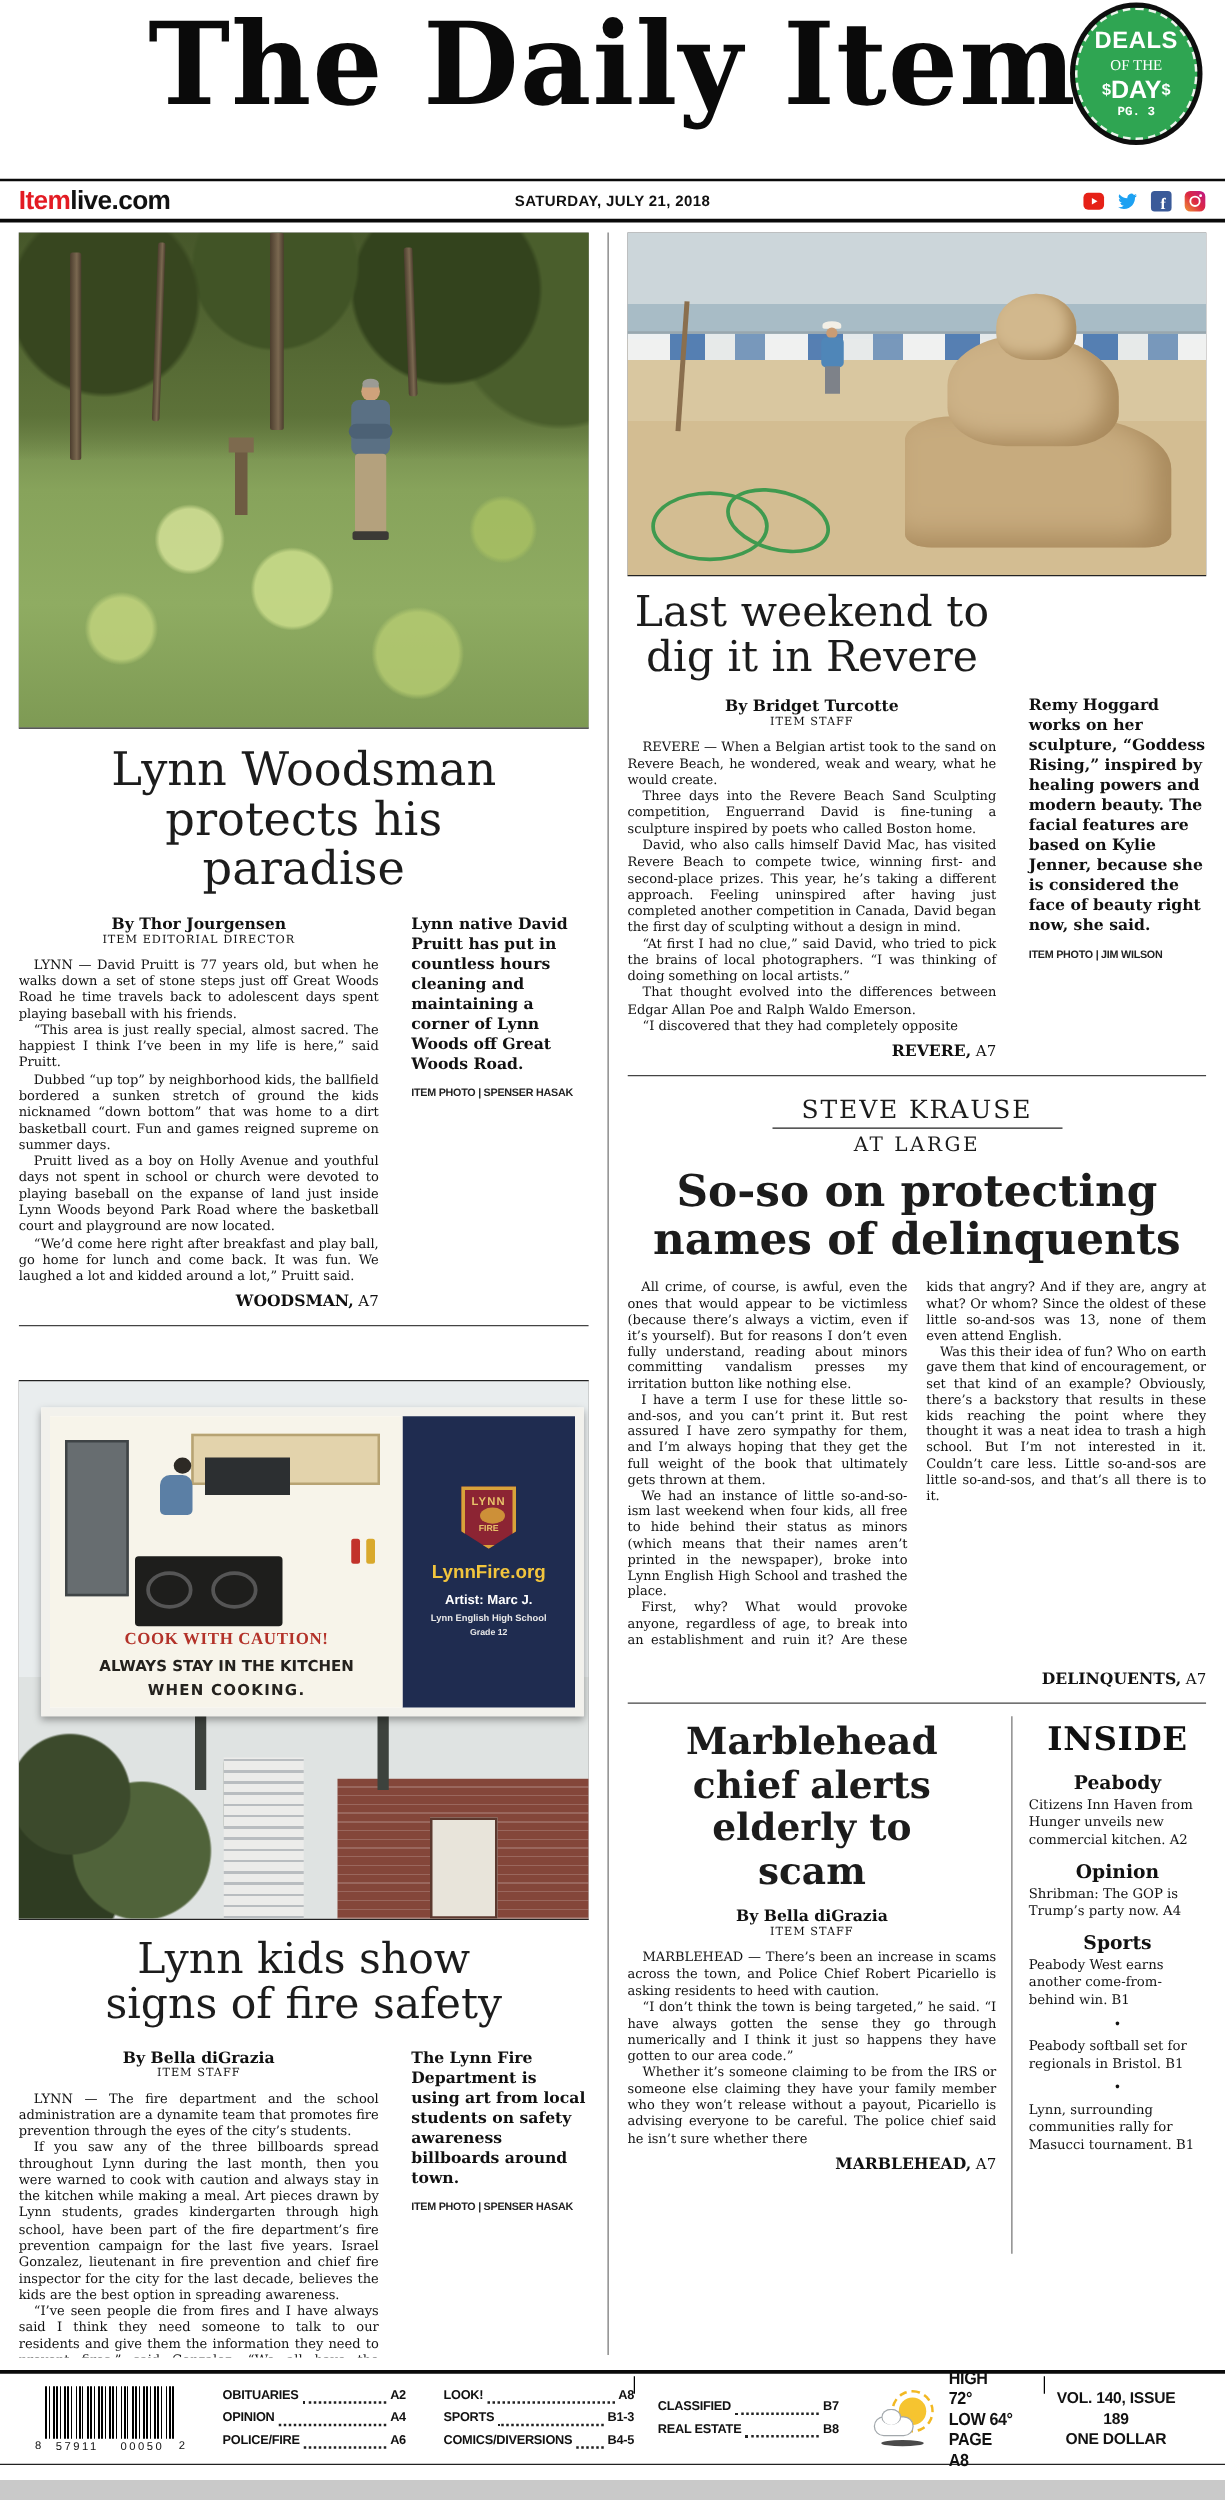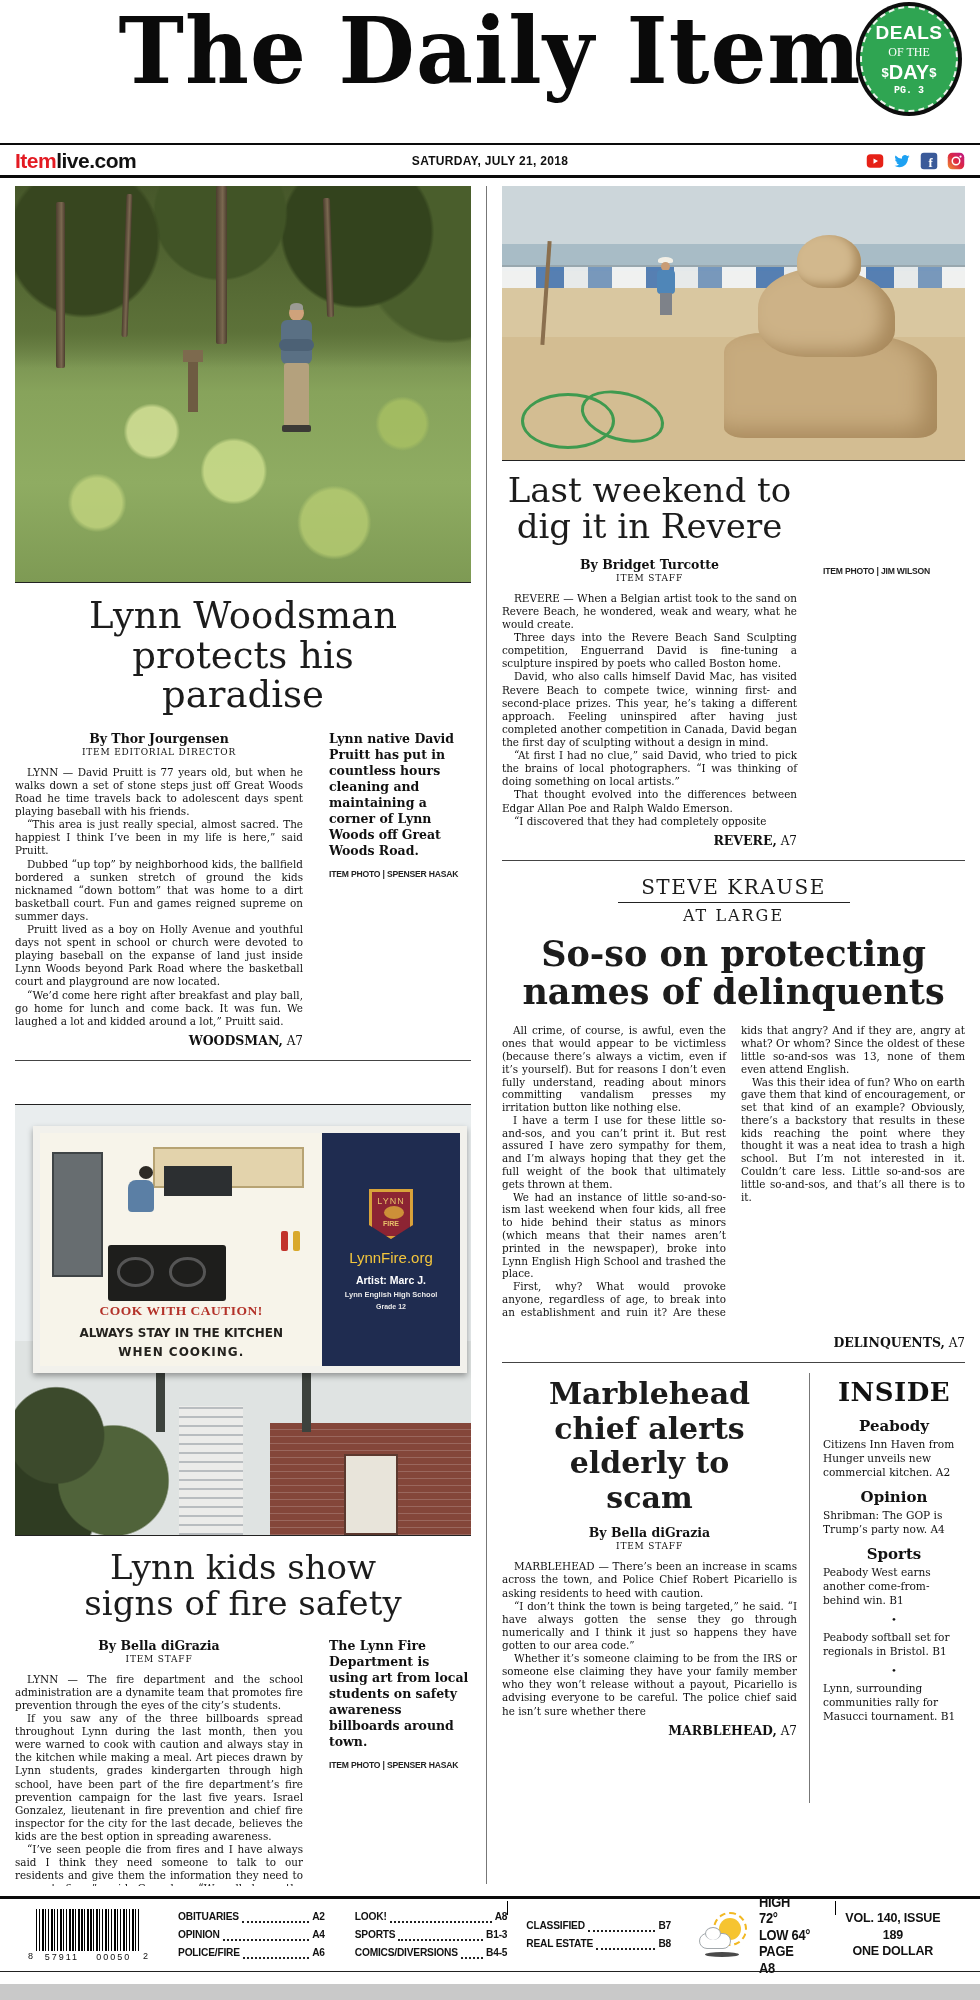--- a/index.html
+++ b/index.html
@@ -119,24 +119,24 @@
   .bb-cond1{right:12%;background:#c2332b;} .bb-cond2{right:8%;background:#d9a92c;}
   .bb-line1{position:absolute;left:0;width:100%;top:73%;text-align:center;font-family:Liberation Serif, serif;
             font-weight:bold;font-size:13.5px;color:#b33229;letter-spacing:.5px;}
   .bb-line2{position:absolute;left:0;width:100%;top:83%;text-align:center;font-family:"DejaVu Sans",sans-serif;
             font-weight:bold;font-size:12px;color:#24221e;}
   .bb-line3{position:absolute;left:0;width:100%;top:91%;text-align:center;font-family:"DejaVu Sans",sans-serif;
             font-weight:bold;font-size:12px;color:#24221e;letter-spacing:1px;}
   .bb-panel{flex:1;background:#1f2c50;display:flex;flex-direction:column;align-items:center;justify-content:center;gap:4px;}
   .bb-shield{position:relative;width:44px;height:50px;background:#8c2433;border:3px solid #d8a33a;
              clip-path:polygon(0 0,100% 0,100% 72%,50% 100%,0 72%);display:flex;flex-direction:column;align-items:center;padding-top:4px;box-sizing:border-box;}
-  .bb-shield .s1{font-family:"Liberation Sans",sans-serif;font-weight:normal;font-size:9px;color:#e8c26a;letter-spacing:1px;}
+  .bb-shield .s1{font-family:"Liberation Sans",sans-serif;font-weight:bold;font-size:9px;color:#e8c26a;letter-spacing:1px;}
   .bb-shield .s2{font-family:"Liberation Sans",sans-serif;font-weight:bold;font-size:7px;color:#e8c26a;margin-top:14px;}
   .bb-globe{position:absolute;top:14px;left:12px;width:20px;height:13px;border-radius:50%;background:#d8a33a;opacity:.85;}
-  .bb-url{font-family:"Liberation Sans",sans-serif;font-weight:normal;font-size:15px;color:#f2c53d;margin-top:6px;}
+  .bb-url{font-family:"Liberation Sans",sans-serif;font-weight:bold;font-size:15px;color:#f2c53d;margin-top:6px;}
   .bb-artist{font-family:"Liberation Sans",sans-serif;font-weight:bold;font-size:10.5px;color:#fff;margin-top:4px;}
   .bb-school{font-family:Liberation Sans, sans-serif;font-weight:bold;font-size:7.5px;color:#e8e8e8;}
   .bb-grade{font-family:"Liberation Sans",sans-serif;font-weight:bold;font-size:7px;color:#e8e8e8;}
   
   .kicker{margin-top:14px;text-align:center;font-size:20px;letter-spacing:1.5px;color:#1c1c1c;}
   .kicker-rule{width:232px;margin:3px auto;border:0;border-top:1.5px solid #222;}
   .kicker2{text-align:center;font-size:16px;letter-spacing:2px;color:#1c1c1c;}
   .kr-headline{font-size:35px;line-height:1.08;text-align:center;color:#1c1c1c;margin:10px auto 0;width:440px;}
   .kr-body{margin-top:14px;column-count:2;column-gap:15px;height:306px;column-fill:auto;overflow:hidden;}
   .kr-body p{margin:0;font-size:10.4px;line-height:1.23;text-align:justify;text-indent:11px;}
@@ -354,20 +354,21 @@
             <p>REVERE — When a Belgian artist took to the sand on Revere Beach, he wondered, weak and weary, what he would create.</p>
             <p>Three days into the Revere Beach Sand Sculpting competition, Enguerrand David is fine-tuning a sculpture inspired by poets who called Boston home.</p>
             <p>David, who also calls himself David Mac, has visited Revere Beach to compete twice, winning first- and second-place prizes. This year, he’s taking a different approach. Feeling uninspired after having just completed another competition in Canada, David began the first day of sculpting without a design in mind.</p>
             <p>“At first I had no clue,” said David, who tried to pick the brains of local photographers. “I was thinking of doing something on local artists.”</p>
             <p>That thought evolved into the differences between Edgar Allan Poe and Ralph Waldo Emerson.</p>
             <p>“I discovered that they had completely opposite</p>
           </div>
           <div class="jump"><b>REVERE,</b><span> A7</span></div>
         </div>
         <div class="col-cap" style="padding-top:96px;">
+          <div class="caption">Remy Hoggard works on her sculpture, “Goddess Rising,” inspired by healing powers and modern beauty. The facial features are based on Kylie Jenner, because she is considered the face of beauty right now, she said.</div>
           <div class="credit">ITEM PHOTO | JIM WILSON</div>
         </div>
       </div>
     </article>
 
     <hr class="section-rule">
 
     <section>
       <div class="kicker">STEVE KRAUSE</div>
       <hr class="kicker-rule">

